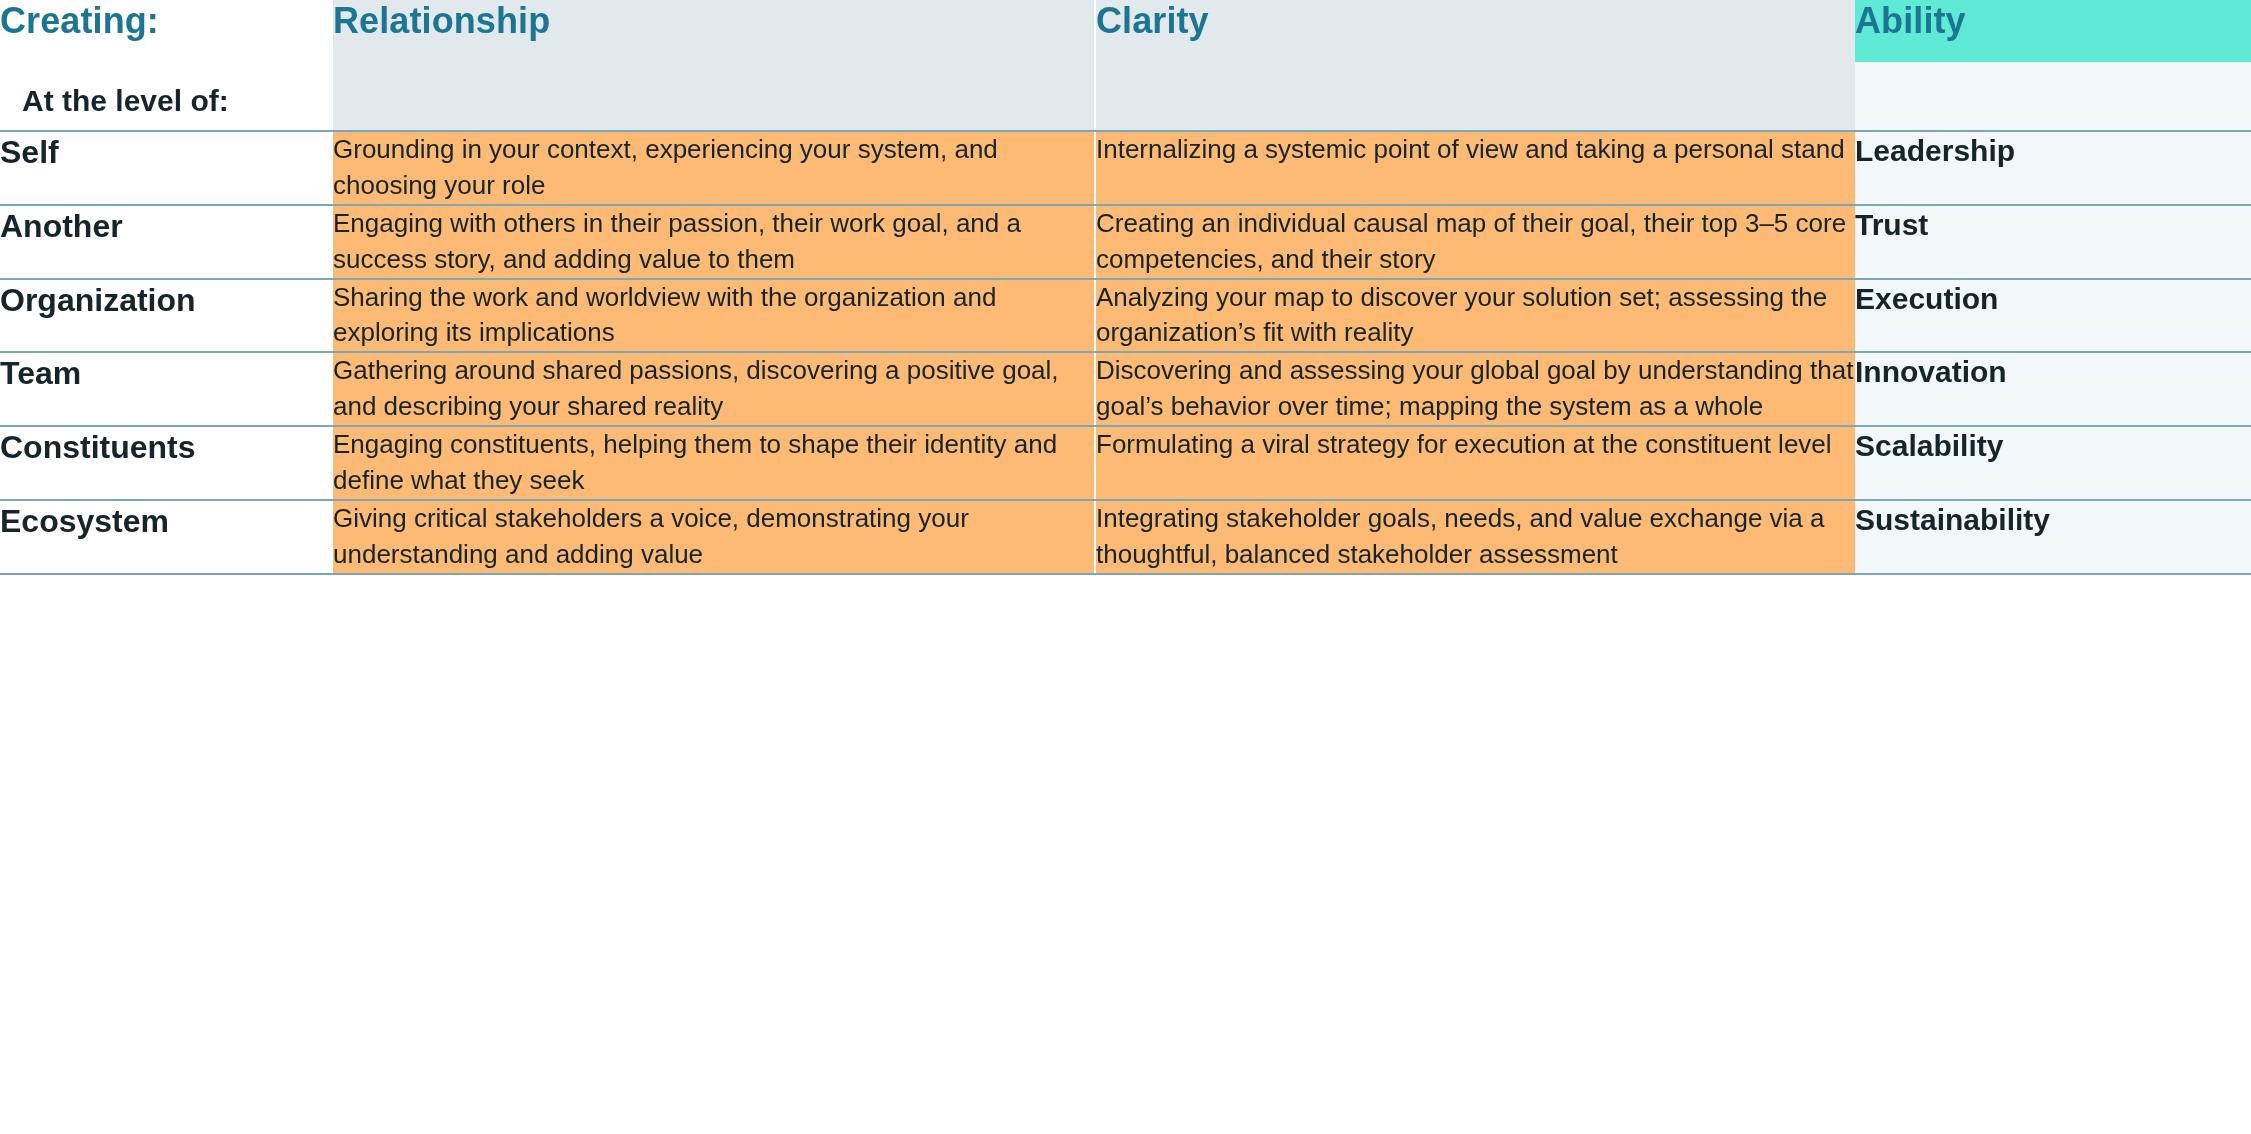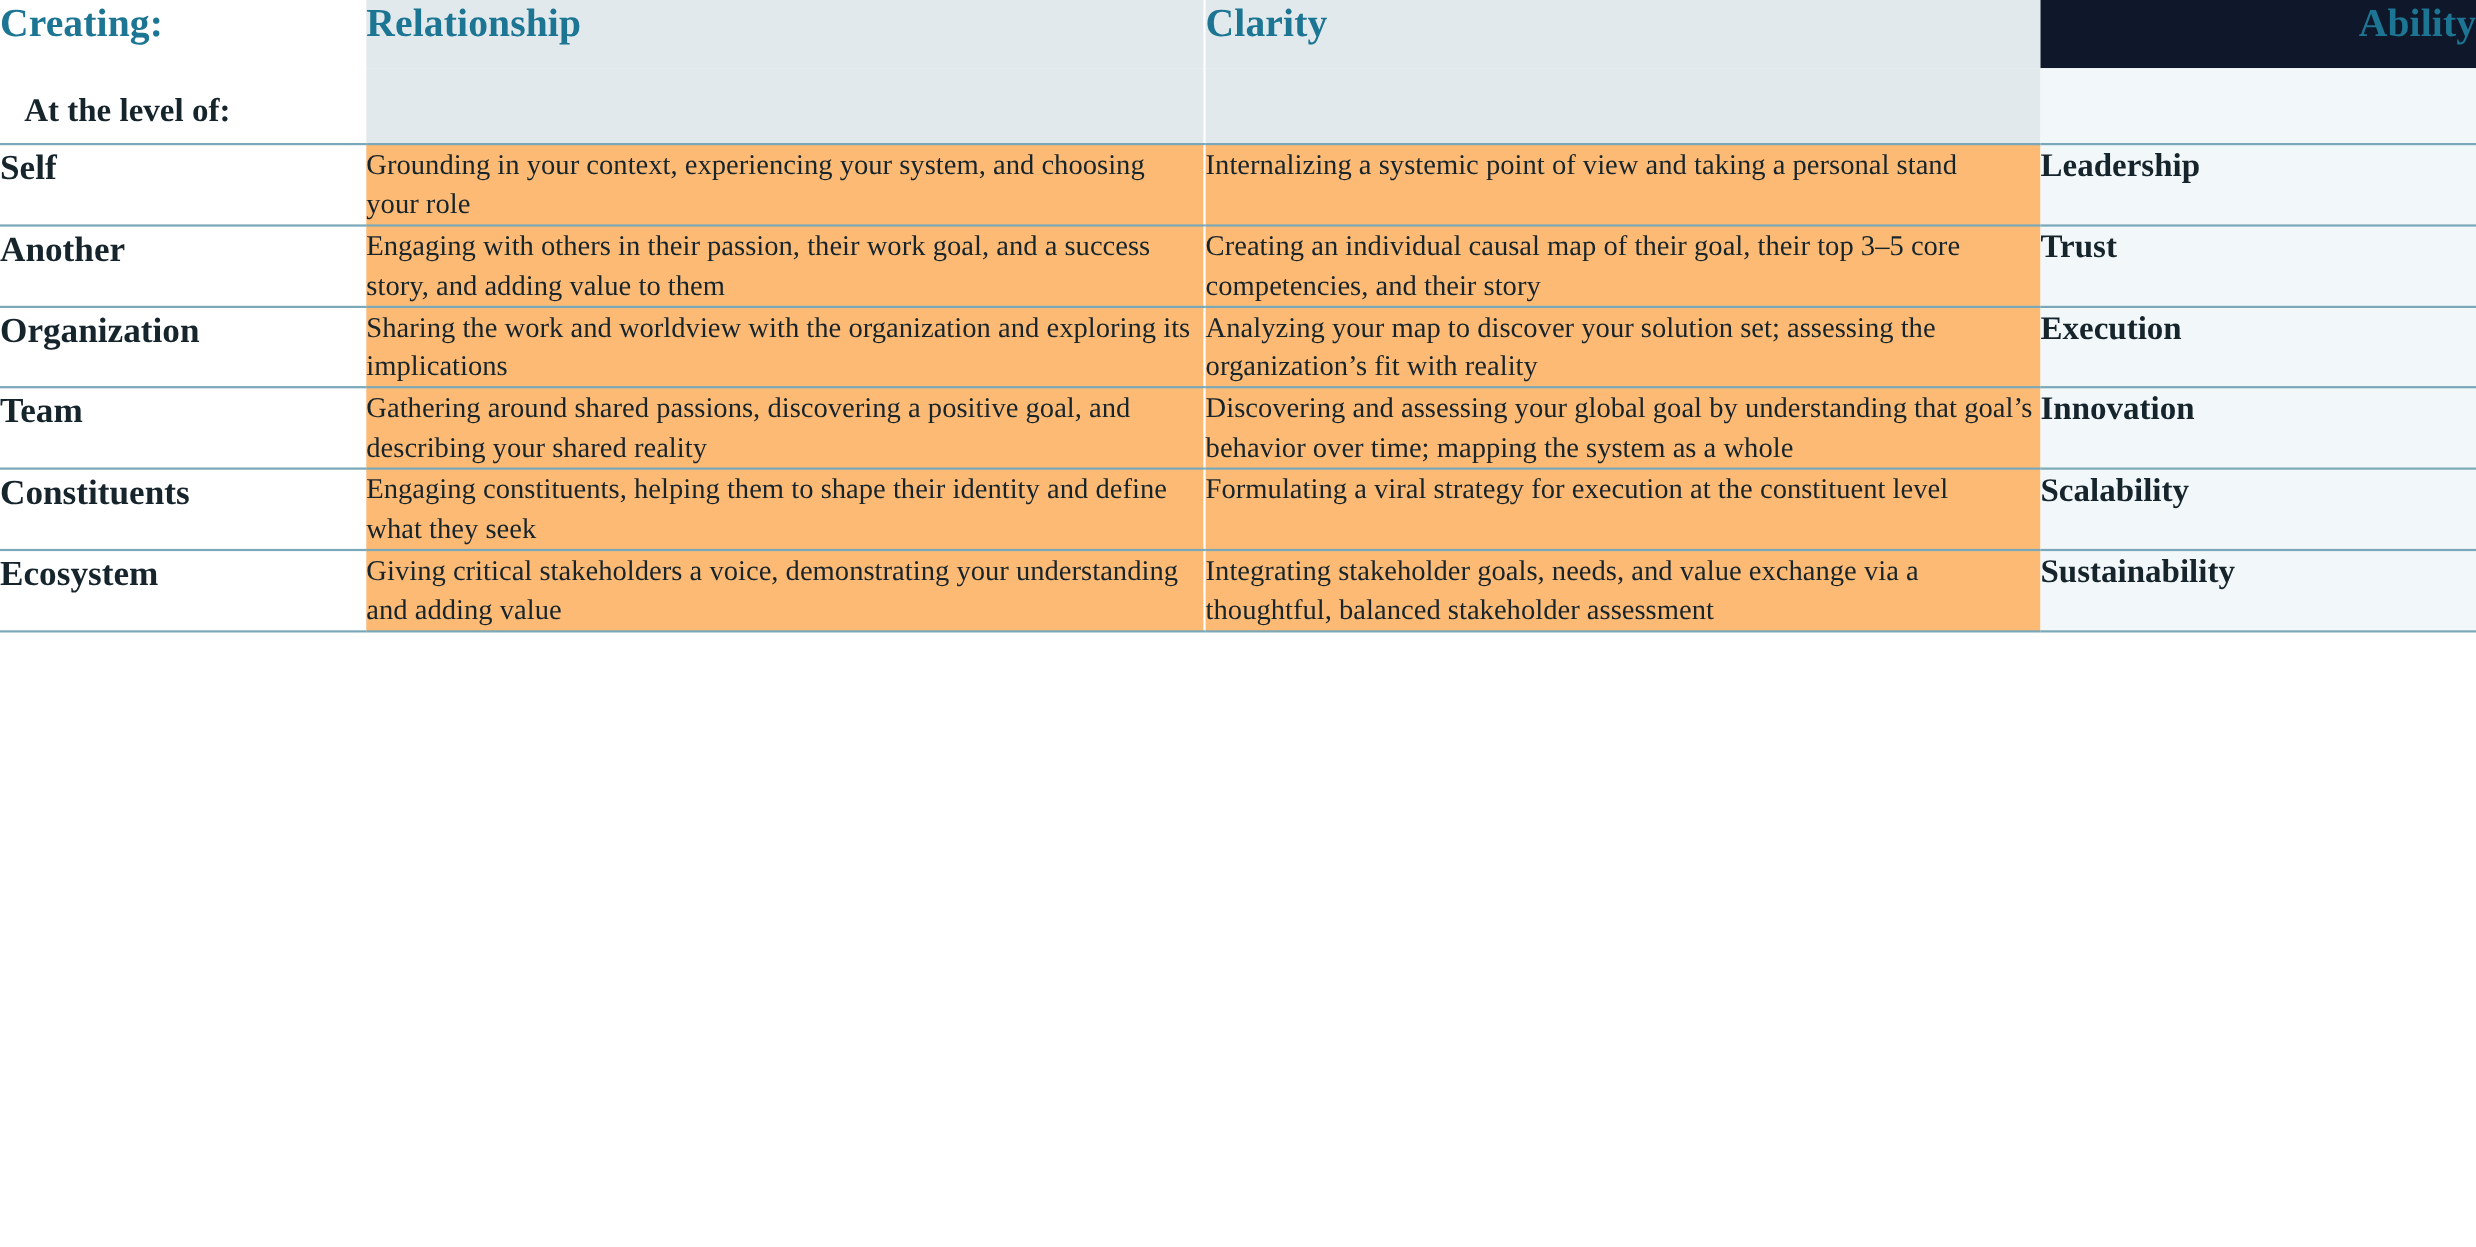--- a/index.html
+++ b/index.html
@@ -18,21 +18,20 @@
   .matrix {
     width: 2251px;
     border-collapse: collapse;
     table-layout: fixed;
   }
 
   .matrix td, .matrix th {
     vertical-align: top;
     text-align: left;
     padding: 0;
-    font-family: Liberation Serif, serif;
   }
 
   
   col.c-level   { width: 333px; }
   col.c-rel     { width: 762px; }
   col.c-clarity { width: 760px; }
   col.c-ability { width: 396px; }
 
   
   .hdr-cell {
@@ -48,22 +47,21 @@
     background: #ffffff;
     color: #16242c;
   }
   .hdr-cell.level .creating {
     color: #1b7593;
     font-size: 36px;
     font-weight: bold;
     display: block;
   }
   .hdr-cell.ability {
-    background: #0f172a;
-    text-align: right;
+    background: #5eead4;
   }
 
   .subhdr-cell {
     background: #e1e9ec;
     height: 56px;
     border-bottom: 2px solid #7aa8b8;
     margin-left: 16px;
   }
   .subhdr-cell.level {
     background: #ffffff;

